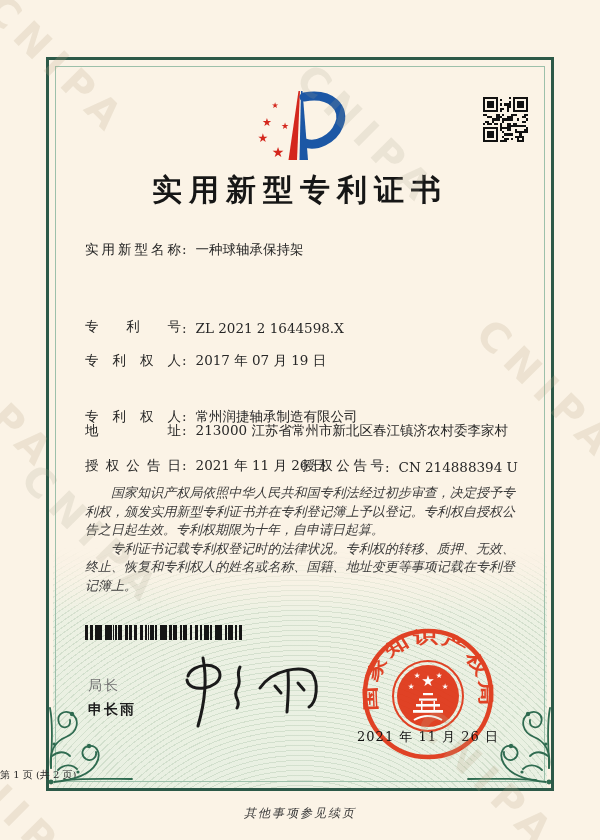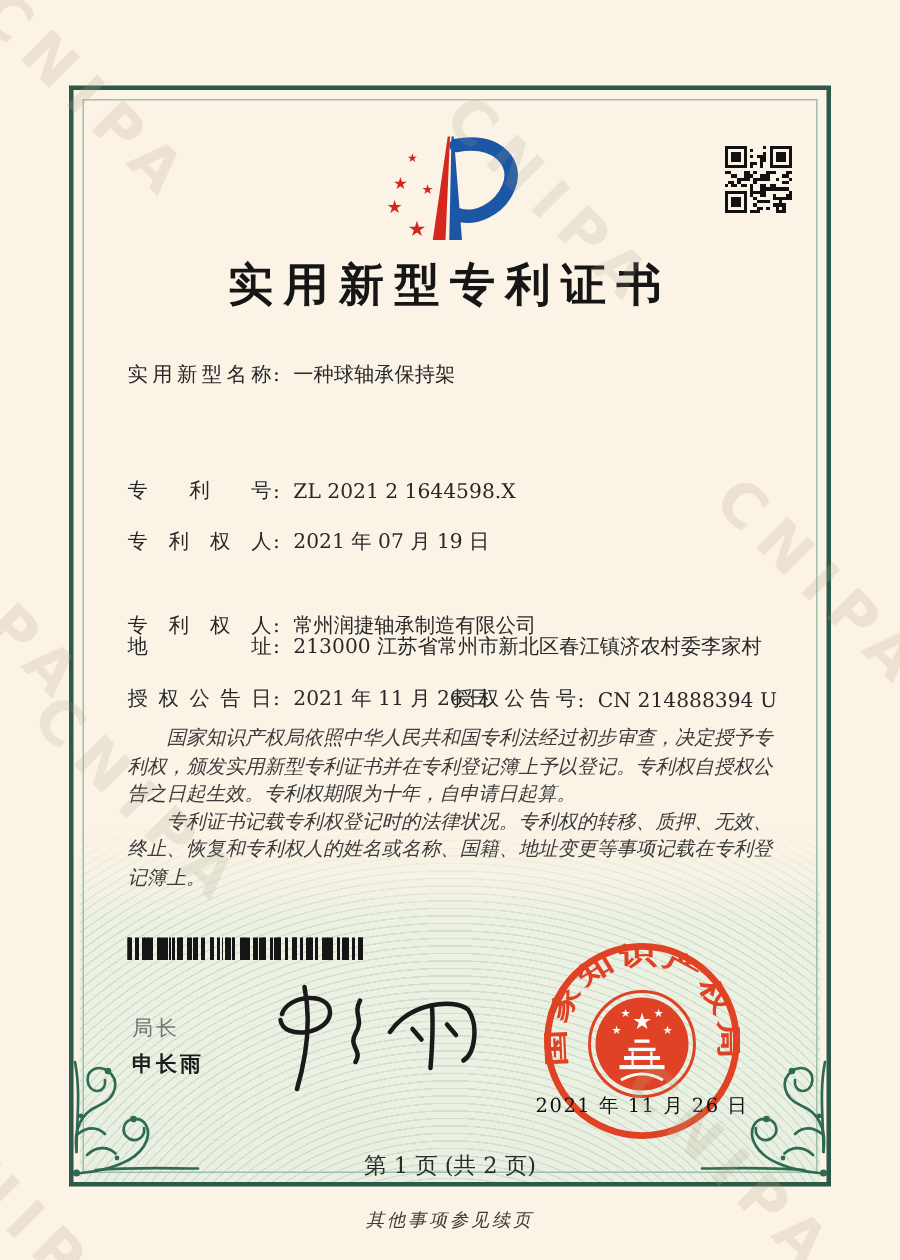--- a/index.html
+++ b/index.html
@@ -57,21 +57,21 @@
       repeating-linear-gradient(90deg,#151515 0 1px,transparent 1px 7px),
       repeating-linear-gradient(90deg,#151515 0 3px,transparent 3px 11px);}
   .sig-title{position:absolute; left:88px; top:677px; font-family:"DejaVu Sans","Liberation Sans",sans-serif;
     font-size:14px; font-weight:400; letter-spacing:2px; color:#737373; z-index:3;}
   .sig-name{position:absolute; left:88px; top:701px; font-family:"DejaVu Sans","Liberation Sans",sans-serif;
     font-size:14px; font-weight:700; letter-spacing:2px; color:#1d1d1d; z-index:3;}
   .signature{position:absolute; left:176px; top:650px; z-index:3;}
   .seal{position:absolute; left:358px; top:624px; width:140px; height:140px; z-index:3; opacity:.93;}
   .seal-date{position:absolute; left:350px; top:728px; width:156px; text-align:center;
     font-size:13px; letter-spacing:1px; color:#111; z-index:4;}
-  .page-num{position:absolute; left:0; right:0; top:768px; text-align:center; font-size:15px; color:#2b2b2b; z-index:3;}
+  .page-num{position:absolute; left:0; right:0; top:768px; text-align:left; font-size:10px; color:#2b2b2b; z-index:3;}
   .note{position:absolute; left:0; right:0; top:805px; text-align:center; font-size:12px;
     letter-spacing:2px; font-style:italic; color:#3a3a3a; z-index:3;}
 </style>
 </head>
 <body>
 
 <div class="page">
 
   <div class="wm" style="left:10px; top:-15px;">CNIPA</div>
   <div class="wm inner" style="left:320px; top:55px;">CNIPA</div>
@@ -265,21 +265,21 @@
 
   <h1 class="title">实用新型专利证书</h1>
 
   <div class="row" style="top:241px">
     <span class="lab">实用新型名称</span><span class="colon">:</span><span class="val">一种球轴承保持架</span>
   </div>
   <div class="row" style="top:318px">
     <span class="lab">专利号</span><span class="colon">:</span><span class="val">ZL 2021 2 1644598.X</span>
   </div>
   <div class="row" style="top:352px">
-    <span class="lab">专利权人</span><span class="colon">:</span><span class="val">2021 年 07 月 19 日</span>
+    <span class="lab">专利权人</span><span class="colon">:</span><span class="val">2017 年 07 月 19 日</span>
   </div>
   <div class="row" style="top:408px">
     <span class="lab">专利权人</span><span class="colon">:</span><span class="val">常州润捷轴承制造有限公司</span>
   </div>
   <div class="row" style="top:422px">
     <span class="lab">地址</span><span class="colon">:</span><span class="val">213000 江苏省常州市新北区春江镇济农村委李家村</span>
   </div>
   <div class="row" style="top:457px">
     <span class="lab">授权公告日</span><span class="colon">:</span><span class="val">2021 年 11 月 26 日</span>
     <span class="pair2"><span class="lab2">授权公告号</span><span class="colon">:</span><span class="val">CN 214888394 U</span></span>

